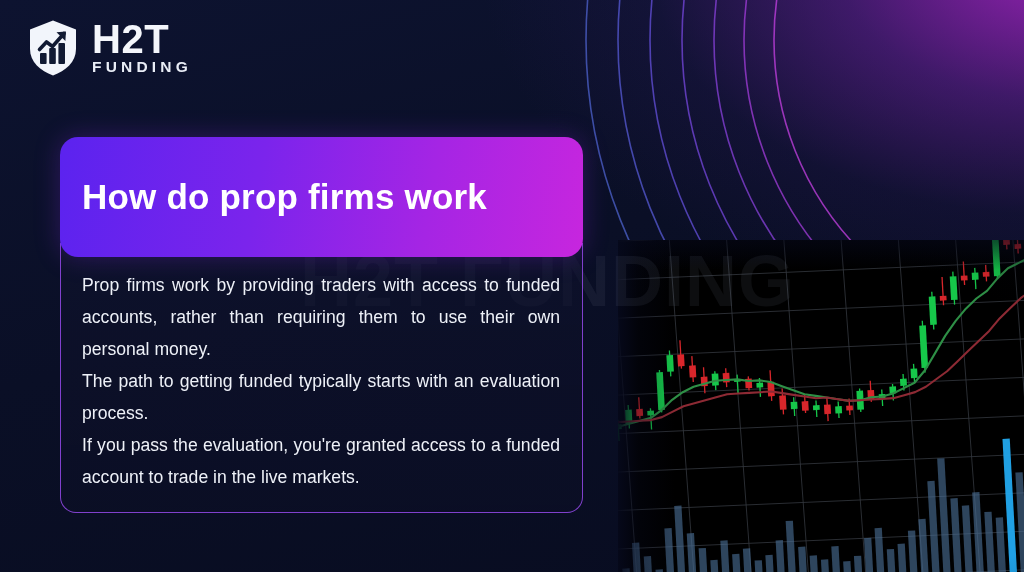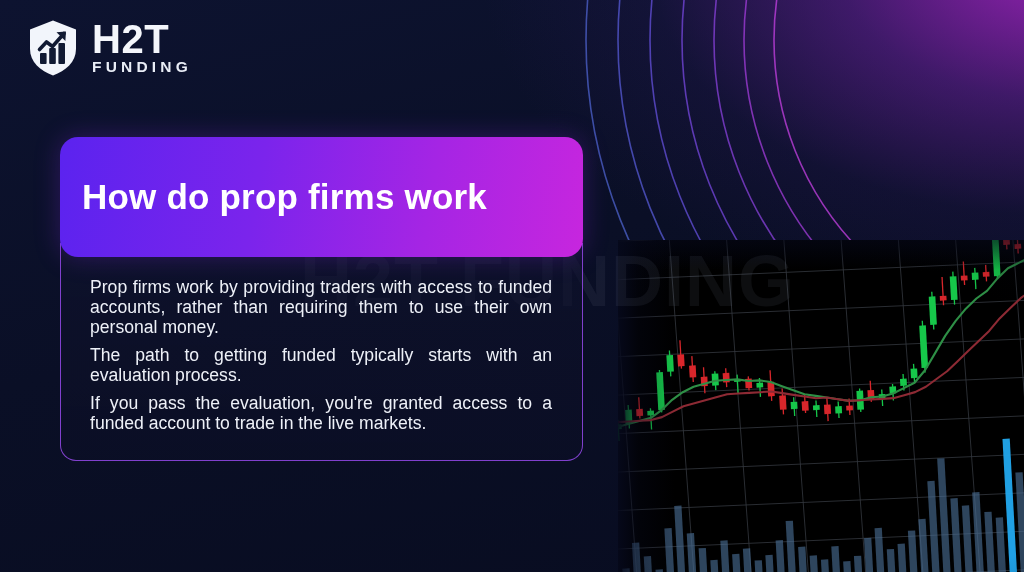--- a/index.html
+++ b/index.html
@@ -72,21 +72,21 @@
   }
   .card-body{
     margin-top:-14px;padding:26px 22px 19px 21px;
     border:1px solid rgba(150,75,235,.85);
     border-top:none;
     border-radius:0 0 16px 16px;
     background:linear-gradient(180deg, rgba(16,19,46,.55) 0%, rgba(12,15,38,.62) 100%);
     position:relative;z-index:2;
   }
   .card-body p{
-    margin:8px;color:#eef1f8;font-size:17.6px;line-height:20px;
+    margin:0;color:#eef1f8;font-size:17.6px;line-height:32px;
     text-align:justify;text-justify:inter-word;
   }
 </style>
 </head>
 <body>
 
 <div id="stage">
 
   <div class="arcs">
     <svg viewBox="0 0 840 840" aria-hidden="true">

